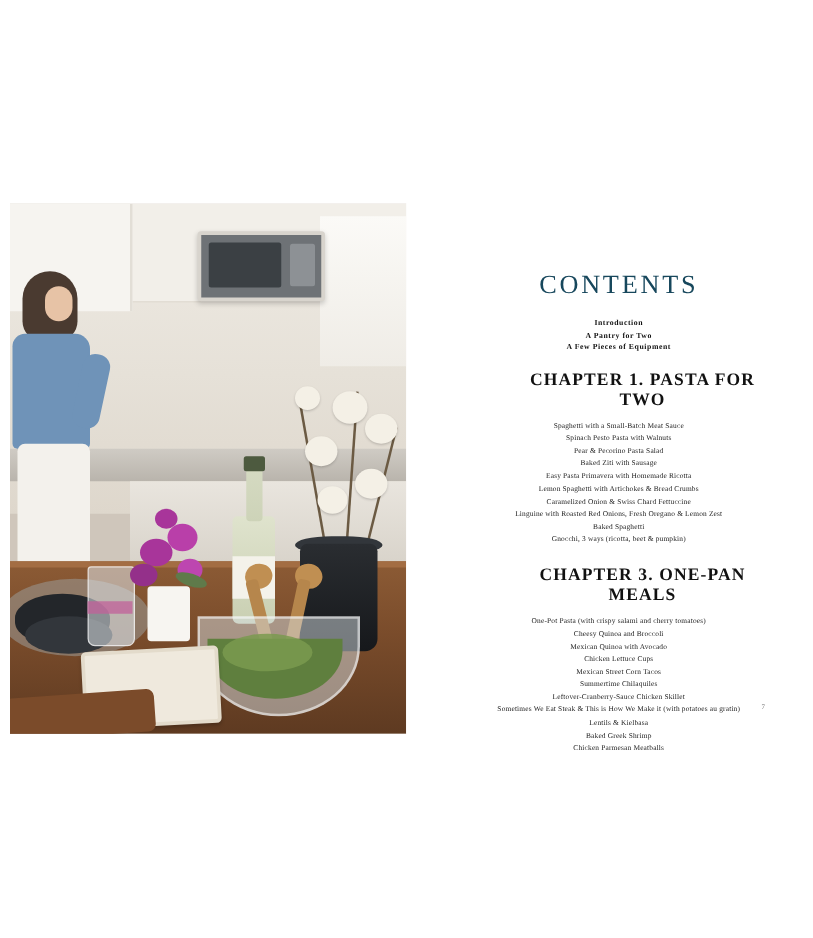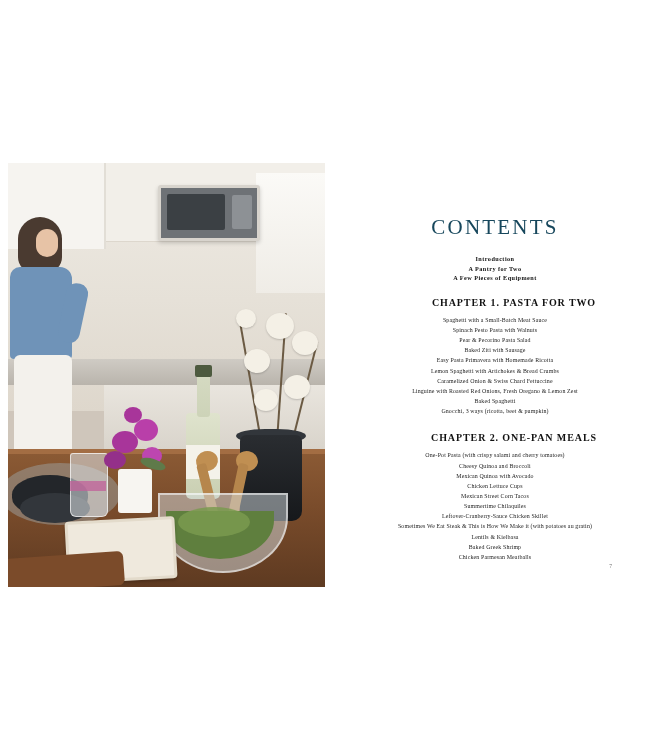--- a/index.html
+++ b/index.html
@@ -340,21 +340,21 @@
     margin-bottom: 14px;
   }
   .front-matter div {
     font-size: 6.2px;
     font-weight: bold;
     line-height: 1.55;
     letter-spacing: .45px;
     color: #111;
   }
   .chapter-head {
-    font-size: 10px;
+    font-size: 14px;
     font-weight: bold;
     letter-spacing: .9px;
     color: #111;
     margin: 0 0 7px 0;
     padding-left: 38px;
   }
   .chapter-block { margin-bottom: 16px; }
   .recipe {
     font-size: 5.9px;
     line-height: 1.72;
@@ -460,21 +460,21 @@
           <div class="recipe">Baked Ziti with Sausage</div>
           <div class="recipe">Easy Pasta Primavera with Homemade Ricotta</div>
           <div class="recipe">Lemon Spaghetti with Artichokes &amp; Bread Crumbs</div>
           <div class="recipe">Caramelized Onion &amp; Swiss Chard Fettuccine</div>
           <div class="recipe">Linguine with Roasted Red Onions, Fresh Oregano &amp; Lemon Zest</div>
           <div class="recipe">Baked Spaghetti</div>
           <div class="recipe">Gnocchi, 3 ways (ricotta, beet &amp; pumpkin)</div>
         </div>
 
         <div class="chapter-block">
-          <div class="chapter-head">CHAPTER 2. ONE-PAN MEALS</div>
+          <div class="chapter-head">CHAPTER 3. ONE-PAN MEALS</div>
           <div class="recipe">One-Pot Pasta (with crispy salami and cherry tomatoes)</div>
           <div class="recipe">Cheesy Quinoa and Broccoli</div>
           <div class="recipe">Mexican Quinoa with Avocado</div>
           <div class="recipe">Chicken Lettuce Cups</div>
           <div class="recipe">Mexican Street Corn Tacos</div>
           <div class="recipe">Summertime Chilaquiles</div>
           <div class="recipe">Leftover-Cranberry-Sauce Chicken Skillet</div>
           <div class="recipe">Sometimes We Eat Steak &amp; This is How We Make it (with potatoes au gratin)</div>
           <div class="recipe">Lentils &amp; Kielbasa</div>
           <div class="recipe">Baked Greek Shrimp</div>

